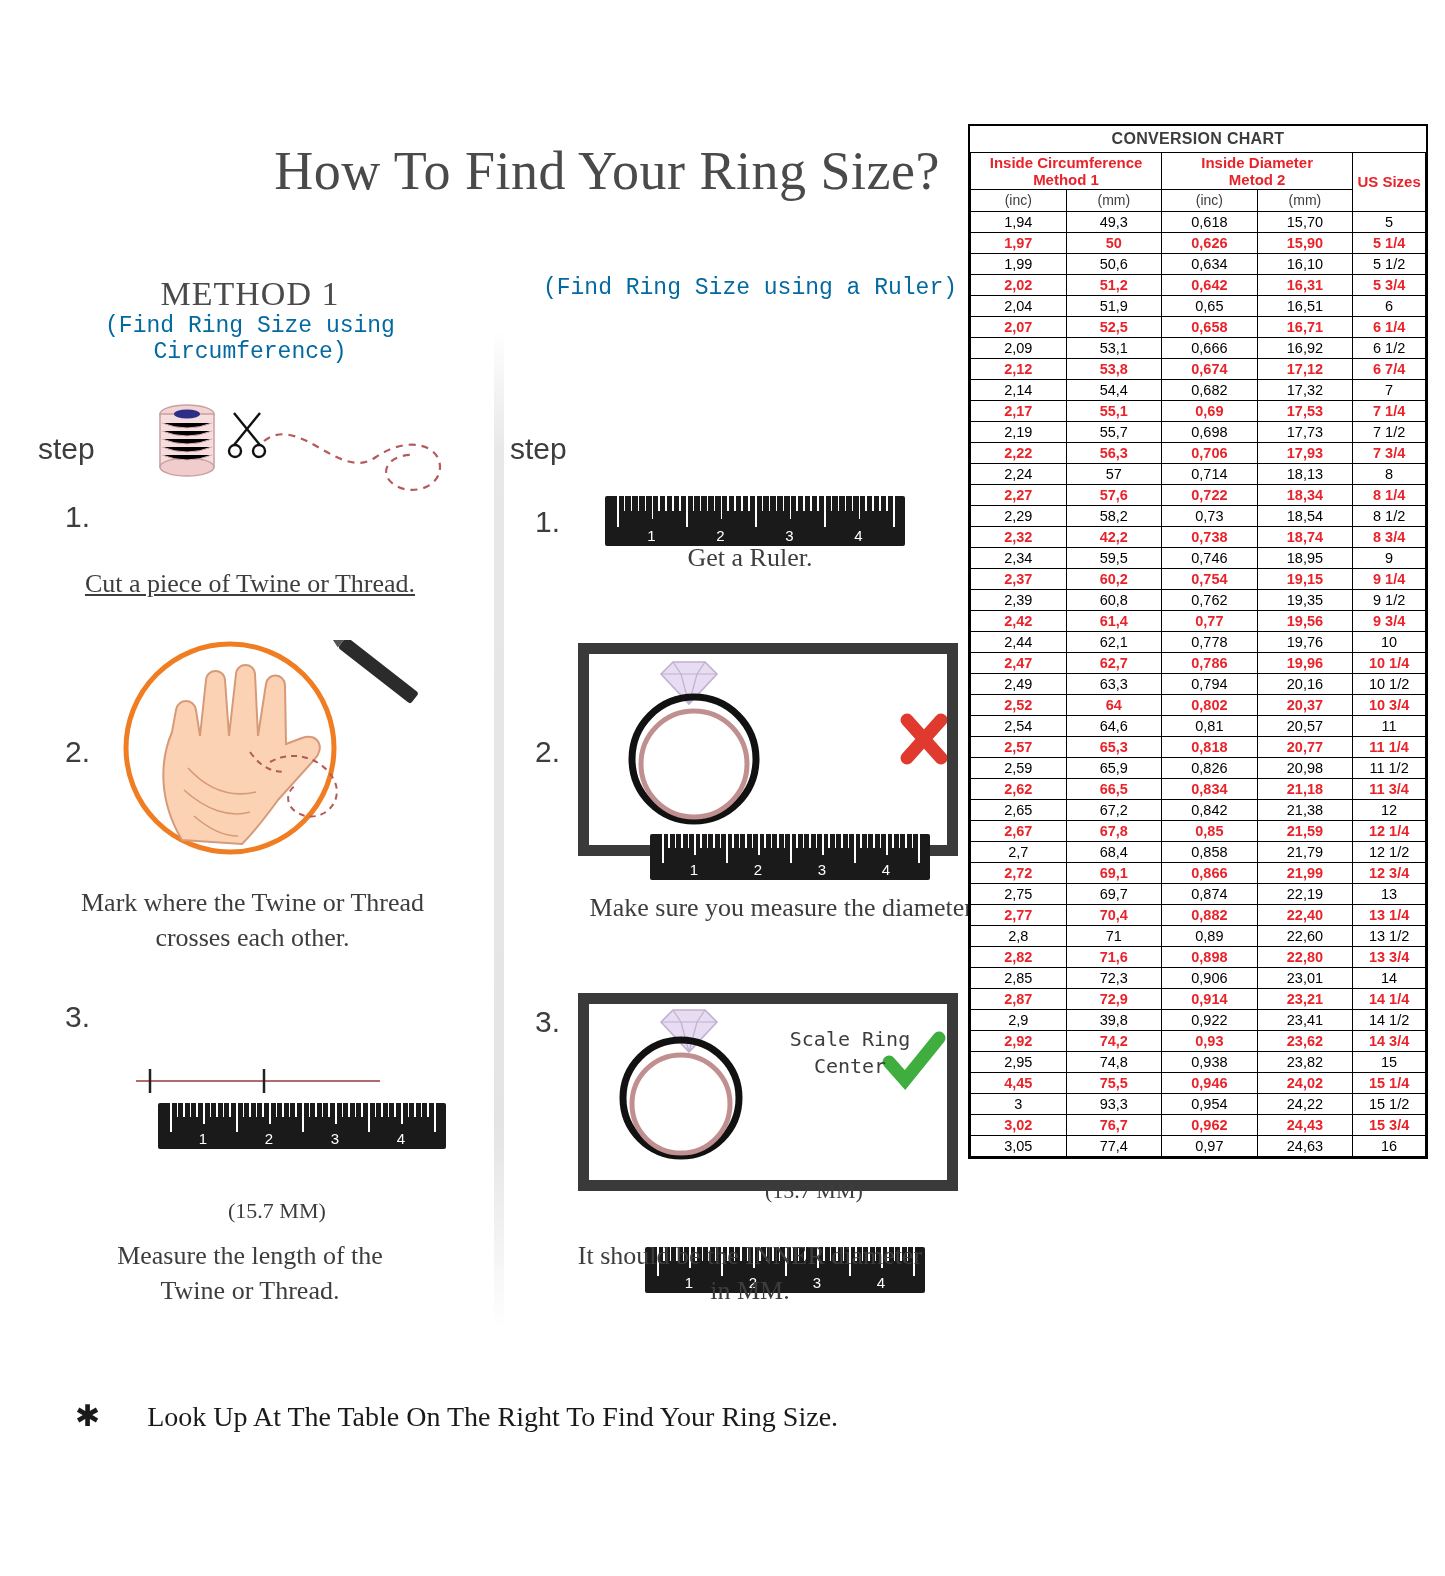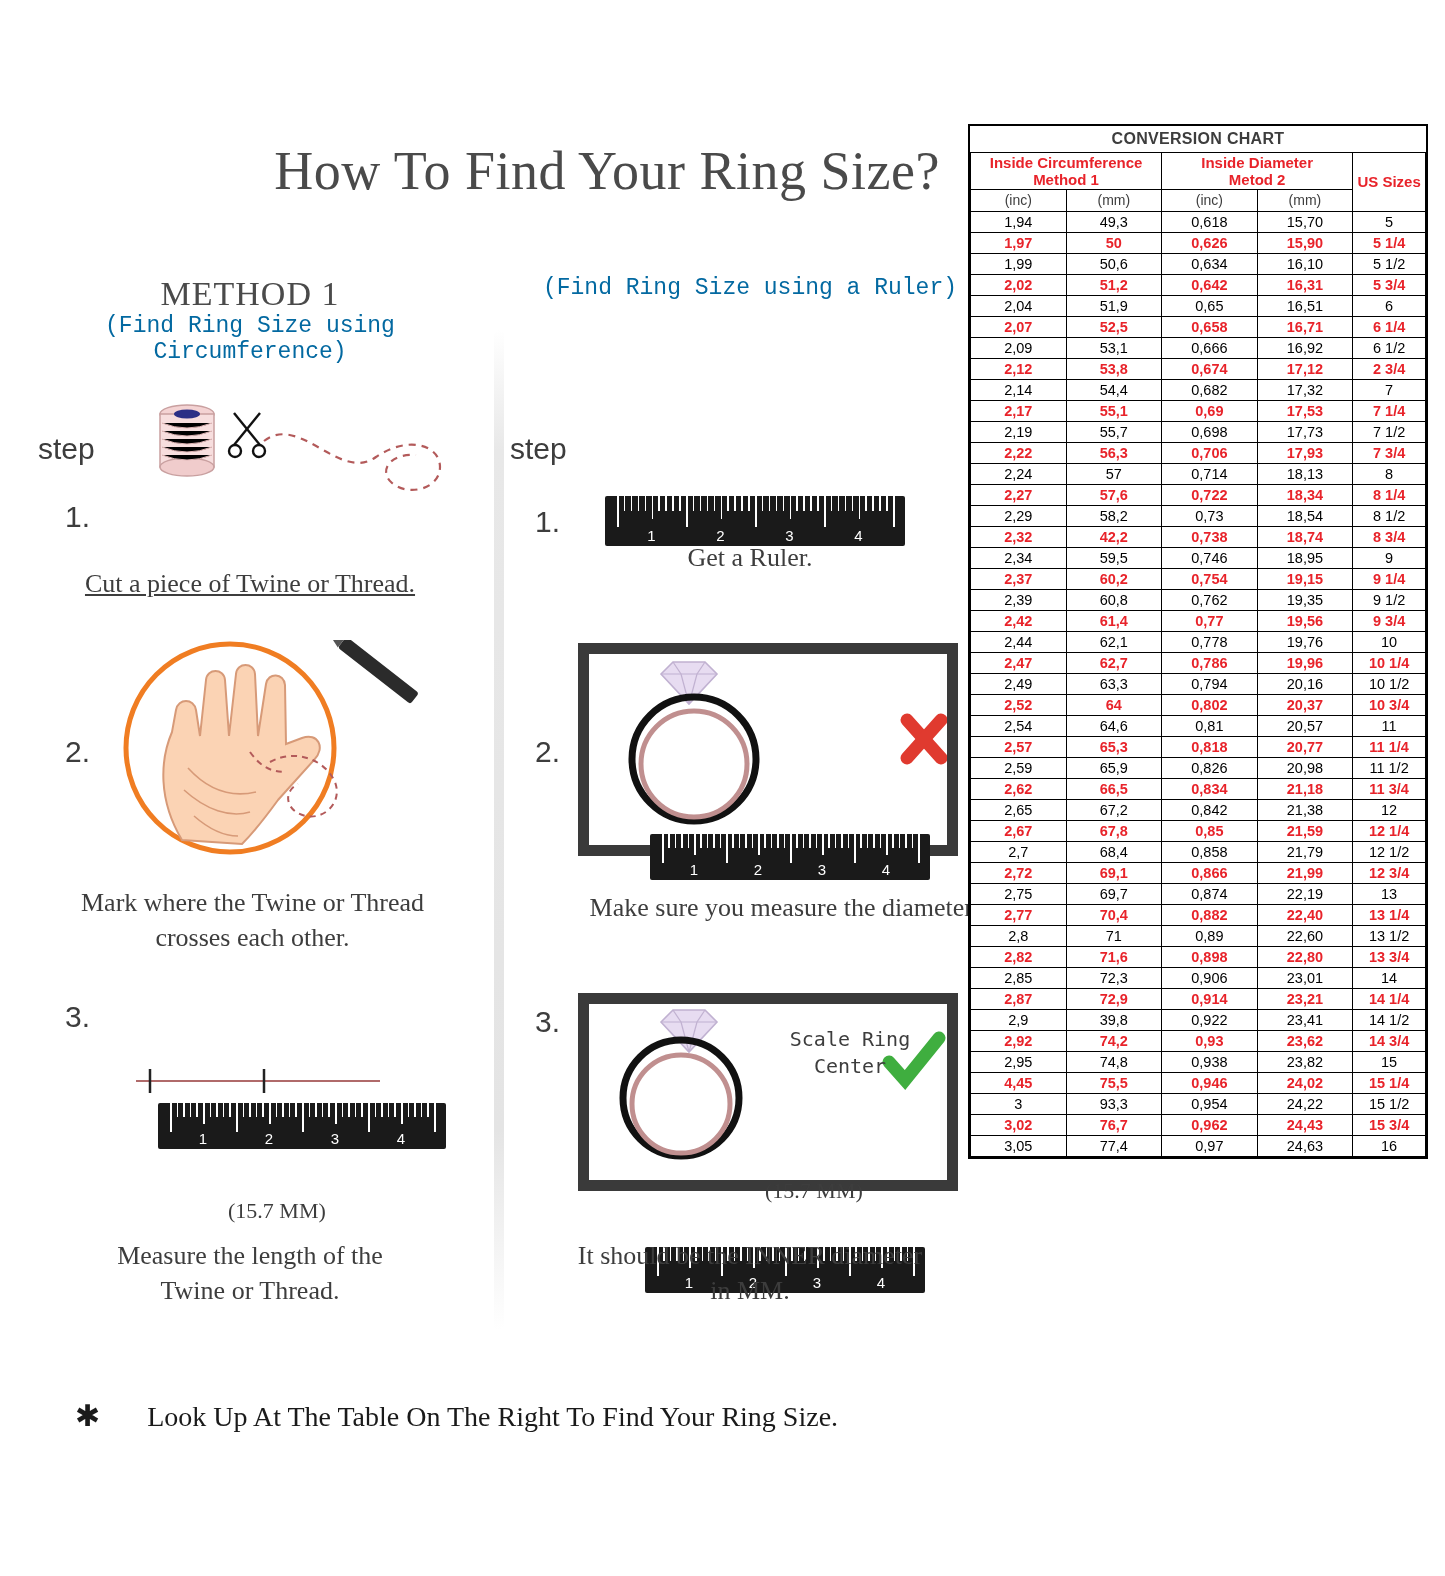--- a/index.html
+++ b/index.html
@@ -603,21 +603,21 @@
           <td>53,1</td>
           <td>0,666</td>
           <td>16,92</td>
           <td>6 1/2</td>
         </tr>
         <tr class="red">
           <td>2,12</td>
           <td>53,8</td>
           <td>0,674</td>
           <td>17,12</td>
-          <td>2 3/4</td>
+          <td>6 7/4</td>
         </tr>
         <tr class="black">
           <td>2,14</td>
           <td>54,4</td>
           <td>0,682</td>
           <td>17,32</td>
           <td>7</td>
         </tr>
         <tr class="red">
           <td>2,17</td>

